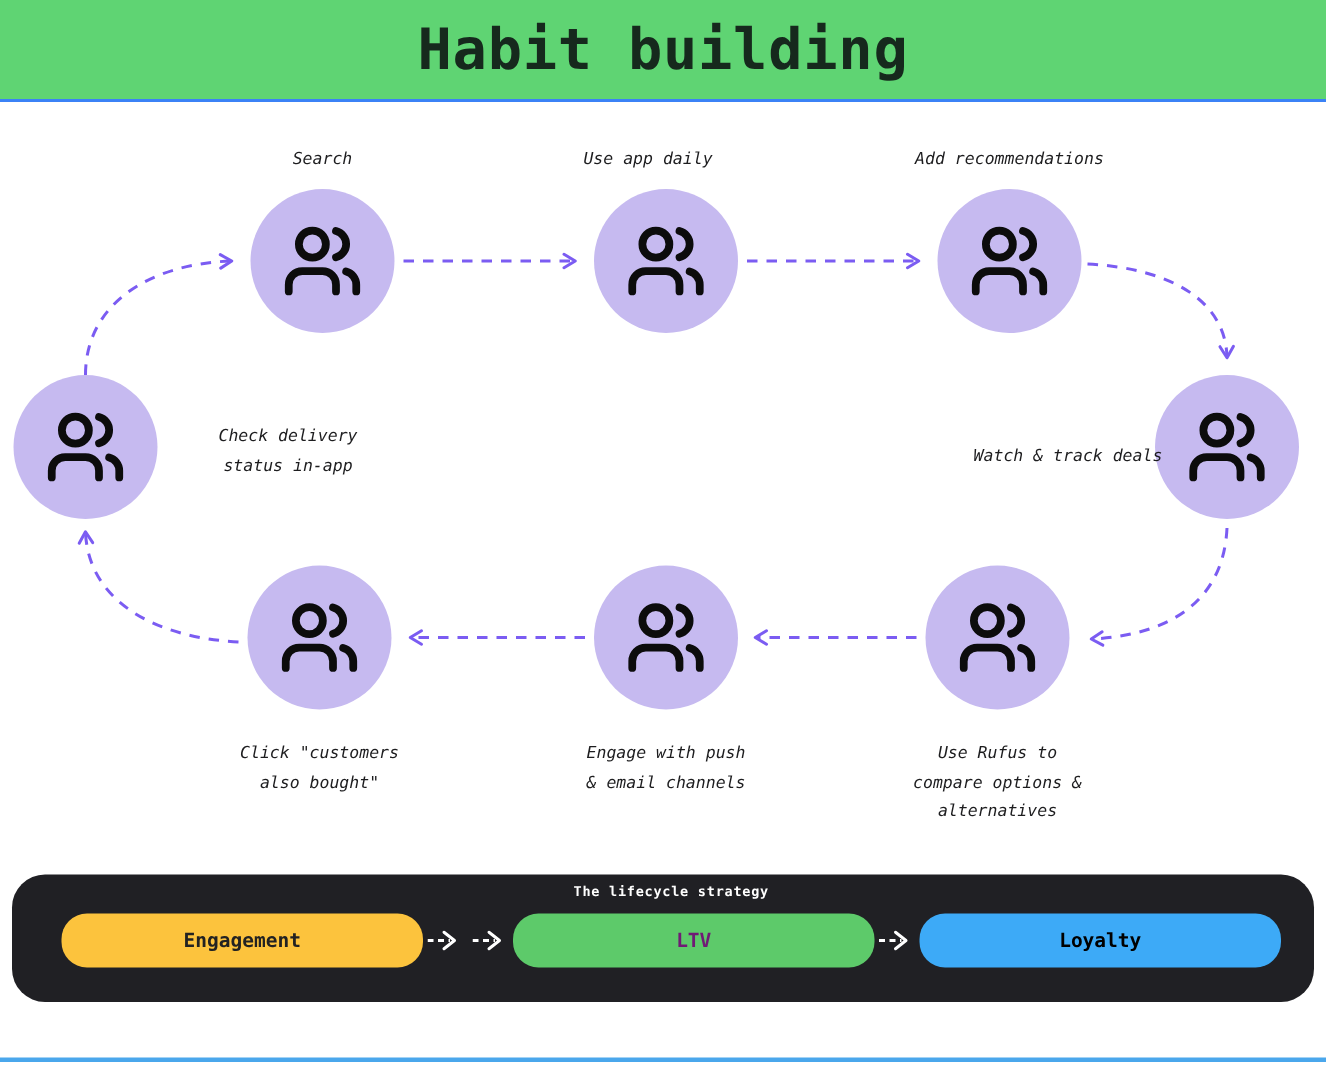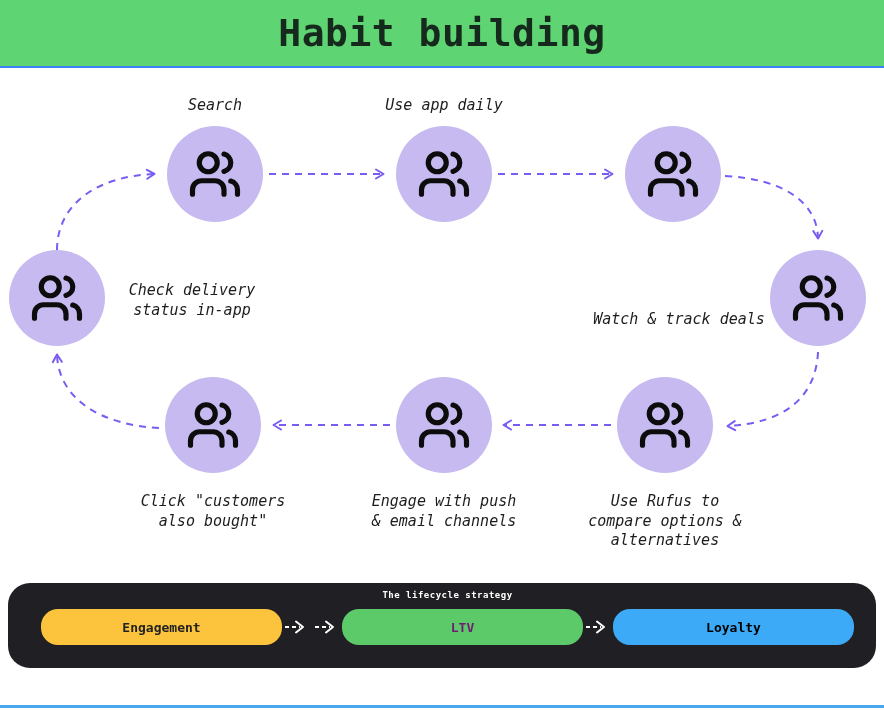--- a/index.html
+++ b/index.html
@@ -14,21 +14,21 @@
   .header h1 { font-size:38px; font-weight:600; color:#16291d; letter-spacing:0.5px; }
 
   
   .diagram { position:absolute; left:0; top:0; width:884px; height:583px; }
   svg.arrows { position:absolute; left:0; top:0; }
 
   .node { position:absolute; width:96px; height:96px; border-radius:50%;
           background:#c6baf0; display:flex; align-items:center; justify-content:center; }
   .node svg { width:54px; height:54px; }
 
-  .nlabel { position:absolute; font-size:15px; font-style:italic; font-weight:500;
+  .nlabel { position:absolute; font-size:11px; font-style:italic; font-weight:500;
             color:#1d1d1f; text-align:center; line-height:19.5px; white-space:pre-line; }
 
   .center-text { position:absolute; left:249px; top:270px; width:400px;
                  font-size:19px; font-weight:bold; color:#7c4ff0; text-align:center;
                  line-height:29px; white-space:pre-line; }
 
   
   .panel { position:absolute; left:8px; top:583px; width:868px; height:85px;
            background:#202024; border-radius:22px; padding:7px 22px 0 33px; }
   .panel-title { text-align:center; color:#ffffff; font-size:9px; font-weight:600;
@@ -130,22 +130,23 @@
     <div class="node" style="left:9px; top:250px;">
       <svg viewBox="0 0 24 24" fill="none" stroke="#0c0c0c" stroke-width="2.3" stroke-linecap="round" stroke-linejoin="round">
           <path d="M16 21v-2a4 4 0 0 0-4-4H6a4 4 0 0 0-4 4v2"></path>
           <circle cx="9" cy="7" r="4"></circle>
           <path d="M22 21v-2a4 4 0 0 0-3-3.87"></path>
           <path d="M16 3.13a4 4 0 0 1 0 7.75"></path>
         </svg>
     </div>
 
     <div class="nlabel" style="left:115px; top:96px;  width:200px;">Search</div>
-    <div class="nlabel" style="left:344px; top:96px;  width:200px;text-align:center;">Use app daily</div>
-    <div class="nlabel" style="left:579px; top:294px; width:200px;margin-top:16px;">Watch &amp; track deals</div>
+    <div class="nlabel" style="left:332px; top:96px;  width:200px;text-align:center;">Use app daily</div>
+    <div class="nlabel" style="left:573px; top:96px;  width:200px;">Add recommendations</div>
+    <div class="nlabel" style="left:612px; top:294px; width:200px;">Watch &amp; track deals</div>
     <div class="nlabel" style="left:545px; top:492px; width:240px;">Use Rufus to
 compare options &amp;
 alternatives</div>
     <div class="nlabel" style="left:344px; top:492px; width:200px;">Engage with push
 &amp; email channels</div>
     <div class="nlabel" style="left:113px; top:492px; width:200px;">Click "customers
 also bought"</div>
     <div class="nlabel" style="left:92px;  top:281px; width:200px;">Check delivery
 status in-app</div>
 

